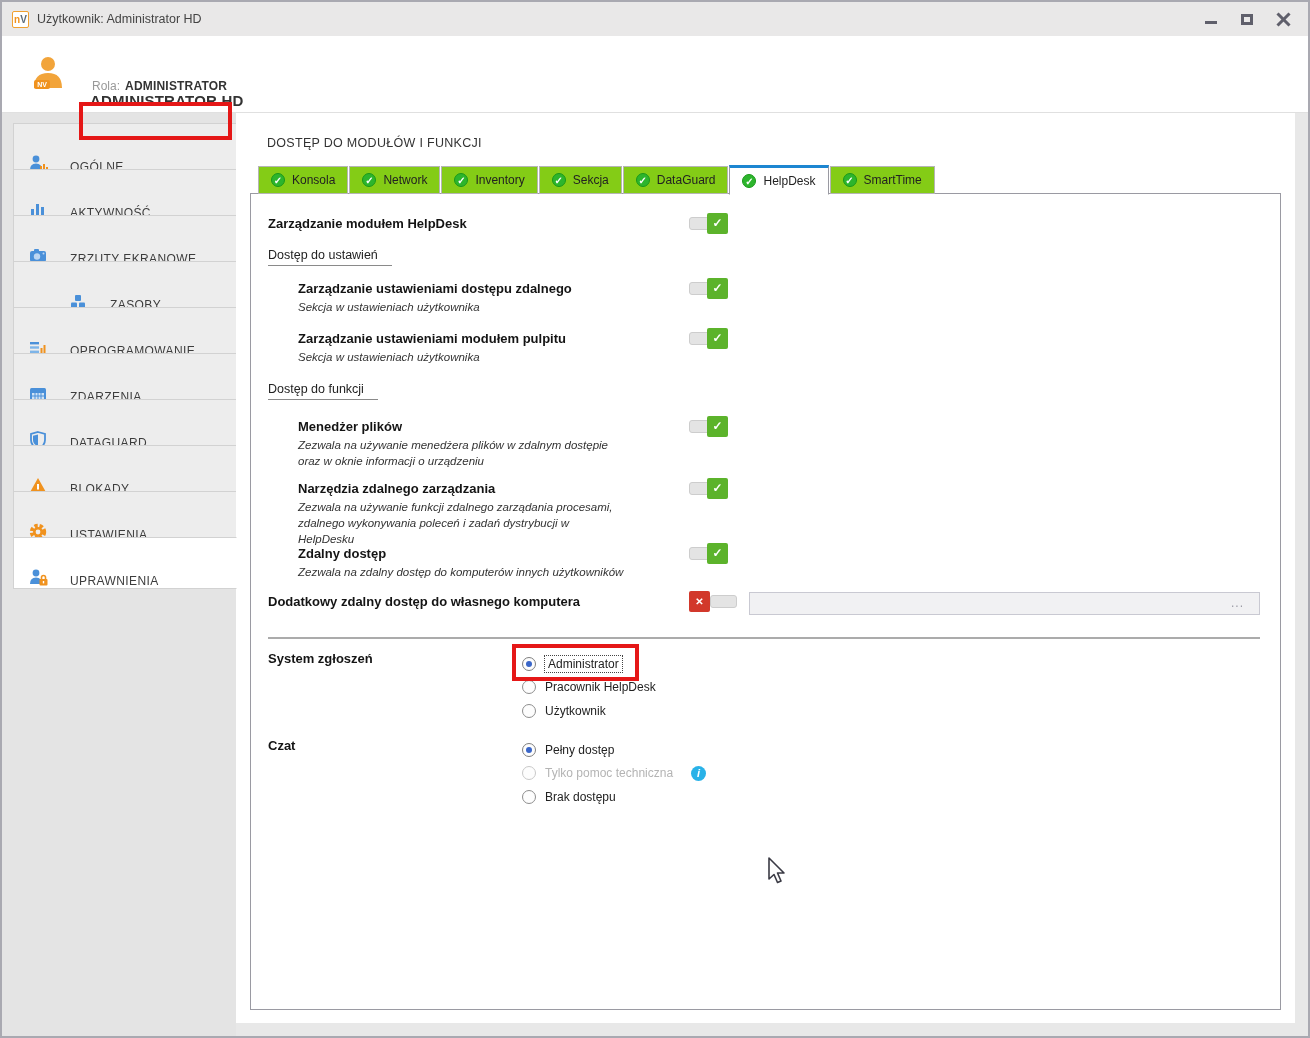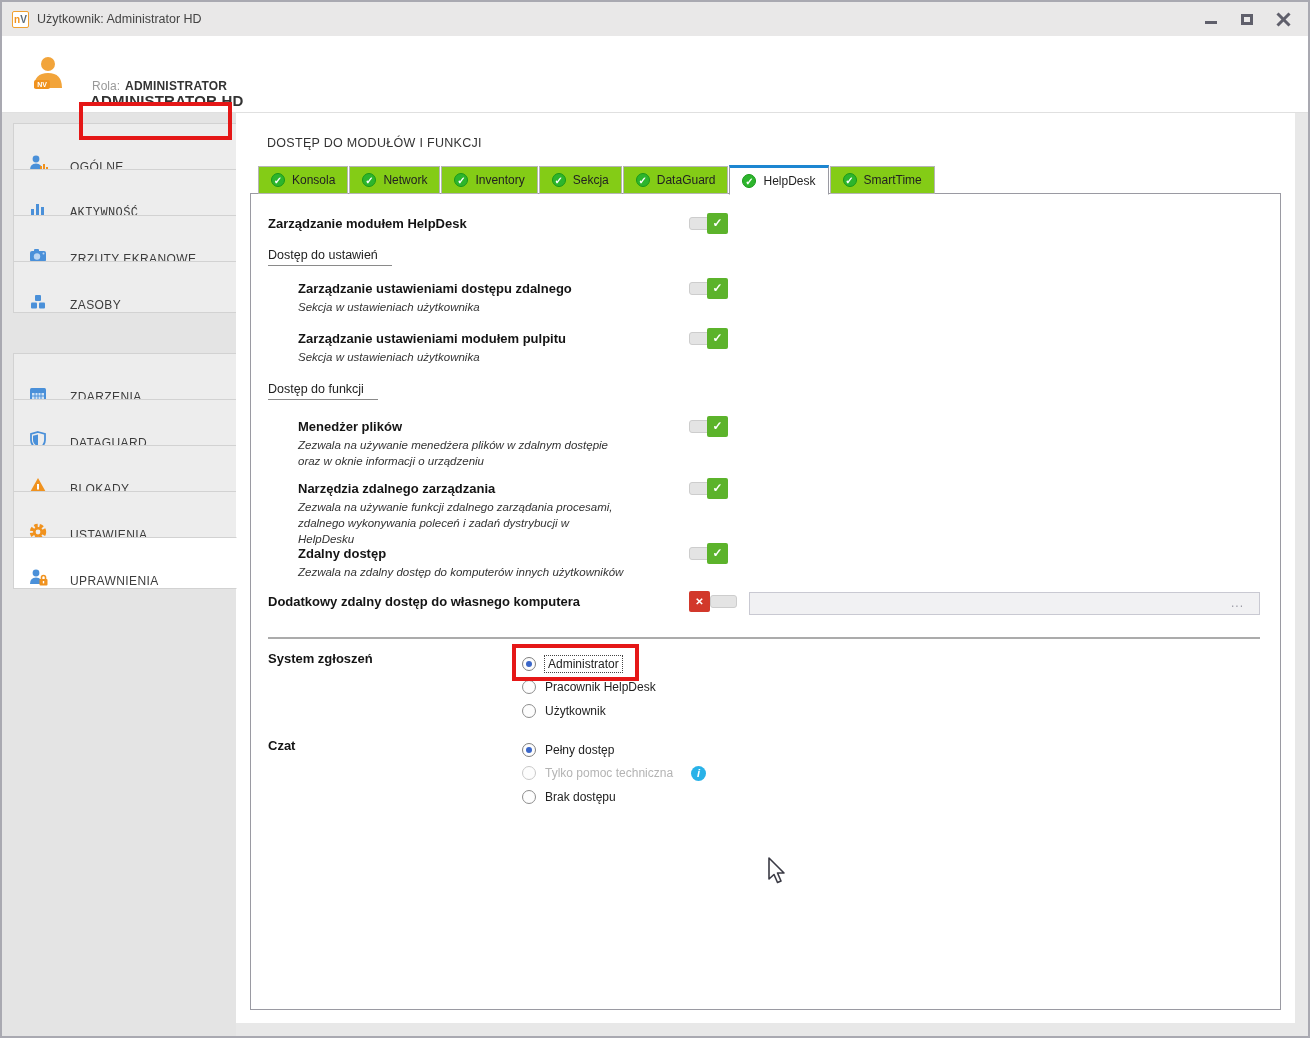--- a/index.html
+++ b/index.html
@@ -130,44 +130,54 @@
       <div class="side-item" style="top:10px;">
         <svg class="sicon" viewBox="0 0 20 20">
             <circle cx="8" cy="5" r="3.4" fill="#4a90d9"></circle>
             <path d="M2 16 Q2 9.5 8 9.5 Q14 9.5 14 16 Z" fill="#4a90d9"></path>
             <rect x="12" y="12" width="2" height="5" fill="#f0921e"></rect>
             <rect x="15" y="10" width="2" height="7" fill="#f0921e"></rect>
             <rect x="18" y="13" width="2" height="4" fill="#f0921e"></rect>
           </svg>
         <span class="slabel">OGÓLNE</span>
       </div>
-      <div class="side-item" style="top:56px;font-family:Liberation Mono, monospace;">
+      <div class="side-item" style="top:56px;">
         <svg class="sicon" viewBox="0 0 20 20">
             <rect x="3" y="9" width="3" height="8" fill="#4a90d9"></rect>
             <rect x="8" y="4" width="3" height="13" fill="#4a90d9"></rect>
             <rect x="13" y="7" width="3" height="10" fill="#4a90d9"></rect>
           </svg>
         <span class="slabel">AKTYWNOŚĆ</span>
       </div>
       <div class="side-item" style="top:102px;">
         <svg class="sicon" viewBox="0 0 20 20">
             <rect x="2" y="5" width="16" height="11" rx="2" fill="#4a90d9"></rect>
             <rect x="6" y="3" width="5" height="3" rx="1" fill="#4a90d9"></rect>
             <circle cx="9" cy="10.5" r="3.2" fill="#bcd6f2"></circle>
             <circle cx="15.5" cy="7.5" r="1" fill="#bcd6f2"></circle>
           </svg>
         <span class="slabel">ZRZUTY EKRANOWE</span>
       </div>
-      <div class="side-item" style="top:148px;">
+      <div class="side-item" style="top:148px;padding-left:40px;">
         <svg class="sicon" viewBox="0 0 20 20">
             <rect x="7" y="3" width="6" height="6" rx="1" fill="#4a90d9"></rect>
             <rect x="3" y="10.5" width="6" height="6" rx="1" fill="#4a90d9"></rect>
             <rect x="11" y="10.5" width="6" height="6" rx="1" fill="#4a90d9"></rect>
           </svg>
         <span class="slabel">ZASOBY</span>
+      </div>
+      <div class="side-item" style="top:194px;">
+        <svg class="sicon" viewBox="0 0 20 20">
+            <rect x="2" y="4" width="9" height="2.4" fill="#4a90d9"></rect>
+            <rect x="2" y="8.3" width="9" height="2.4" fill="#7db4e8"></rect>
+            <rect x="2" y="12.6" width="9" height="5" fill="#7db4e8"></rect>
+            <rect x="12.5" y="10" width="2" height="7" fill="#f0921e"></rect>
+            <rect x="15.5" y="7" width="2" height="10" fill="#f0921e"></rect>
+          </svg>
+        <span class="slabel">OPROGRAMOWANIE</span>
       </div>
       <div class="side-item" style="top:240px;">
         <svg class="sicon" viewBox="0 0 20 20">
             <rect x="2" y="4" width="16" height="13" rx="1.5" fill="#4a90d9"></rect>
             <rect x="4" y="9" width="12" height="6" fill="#cfe2f5"></rect>
             <line x1="7" y1="9" x2="7" y2="15" stroke="#4a90d9" stroke-width="1"></line>
             <line x1="10" y1="9" x2="10" y2="15" stroke="#4a90d9" stroke-width="1"></line>
             <line x1="13" y1="9" x2="13" y2="15" stroke="#4a90d9" stroke-width="1"></line>
             <line x1="4" y1="12" x2="16" y2="12" stroke="#4a90d9" stroke-width="1"></line>
           </svg>

